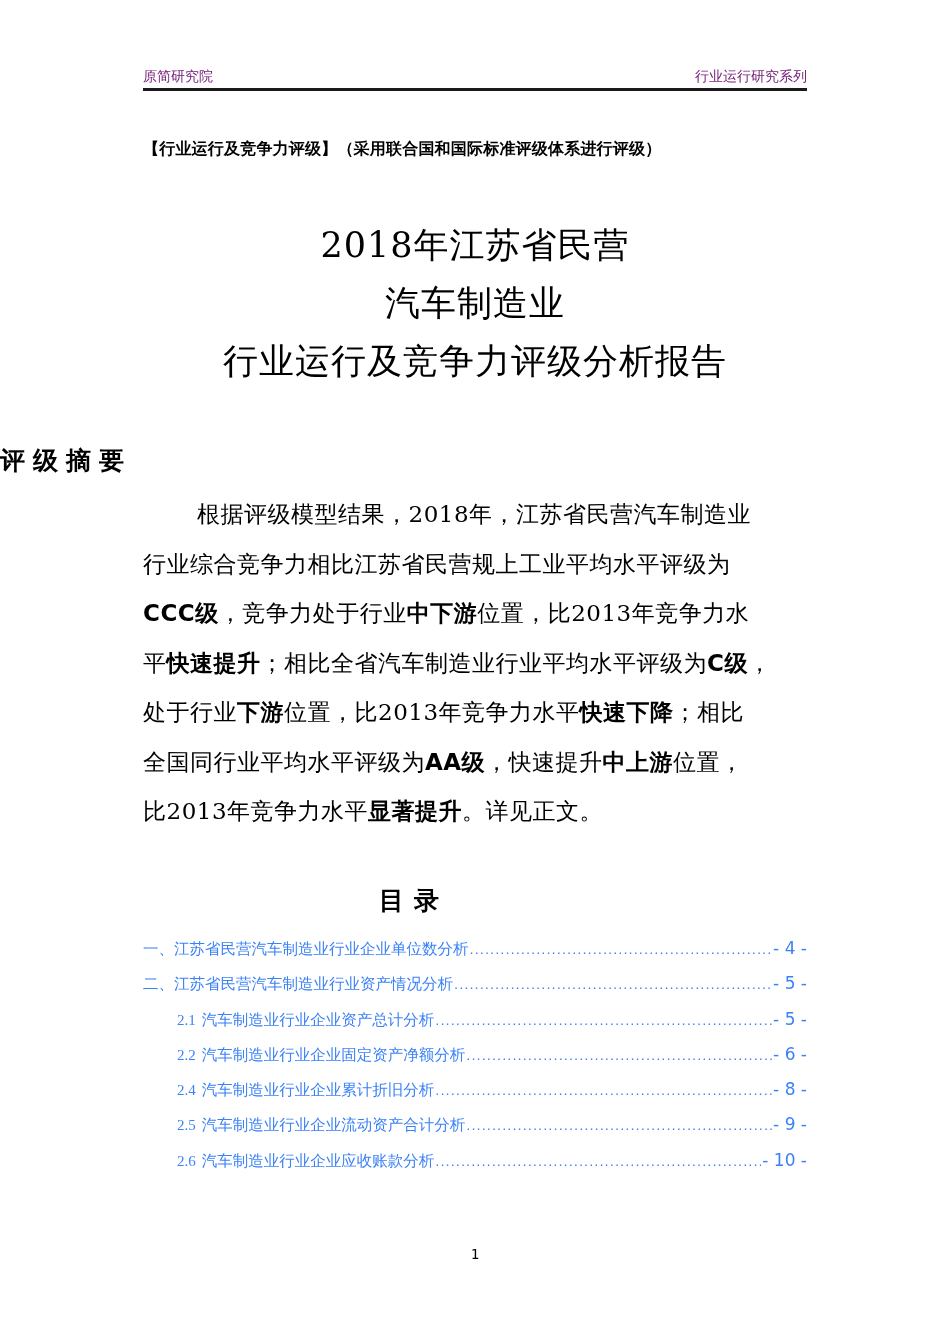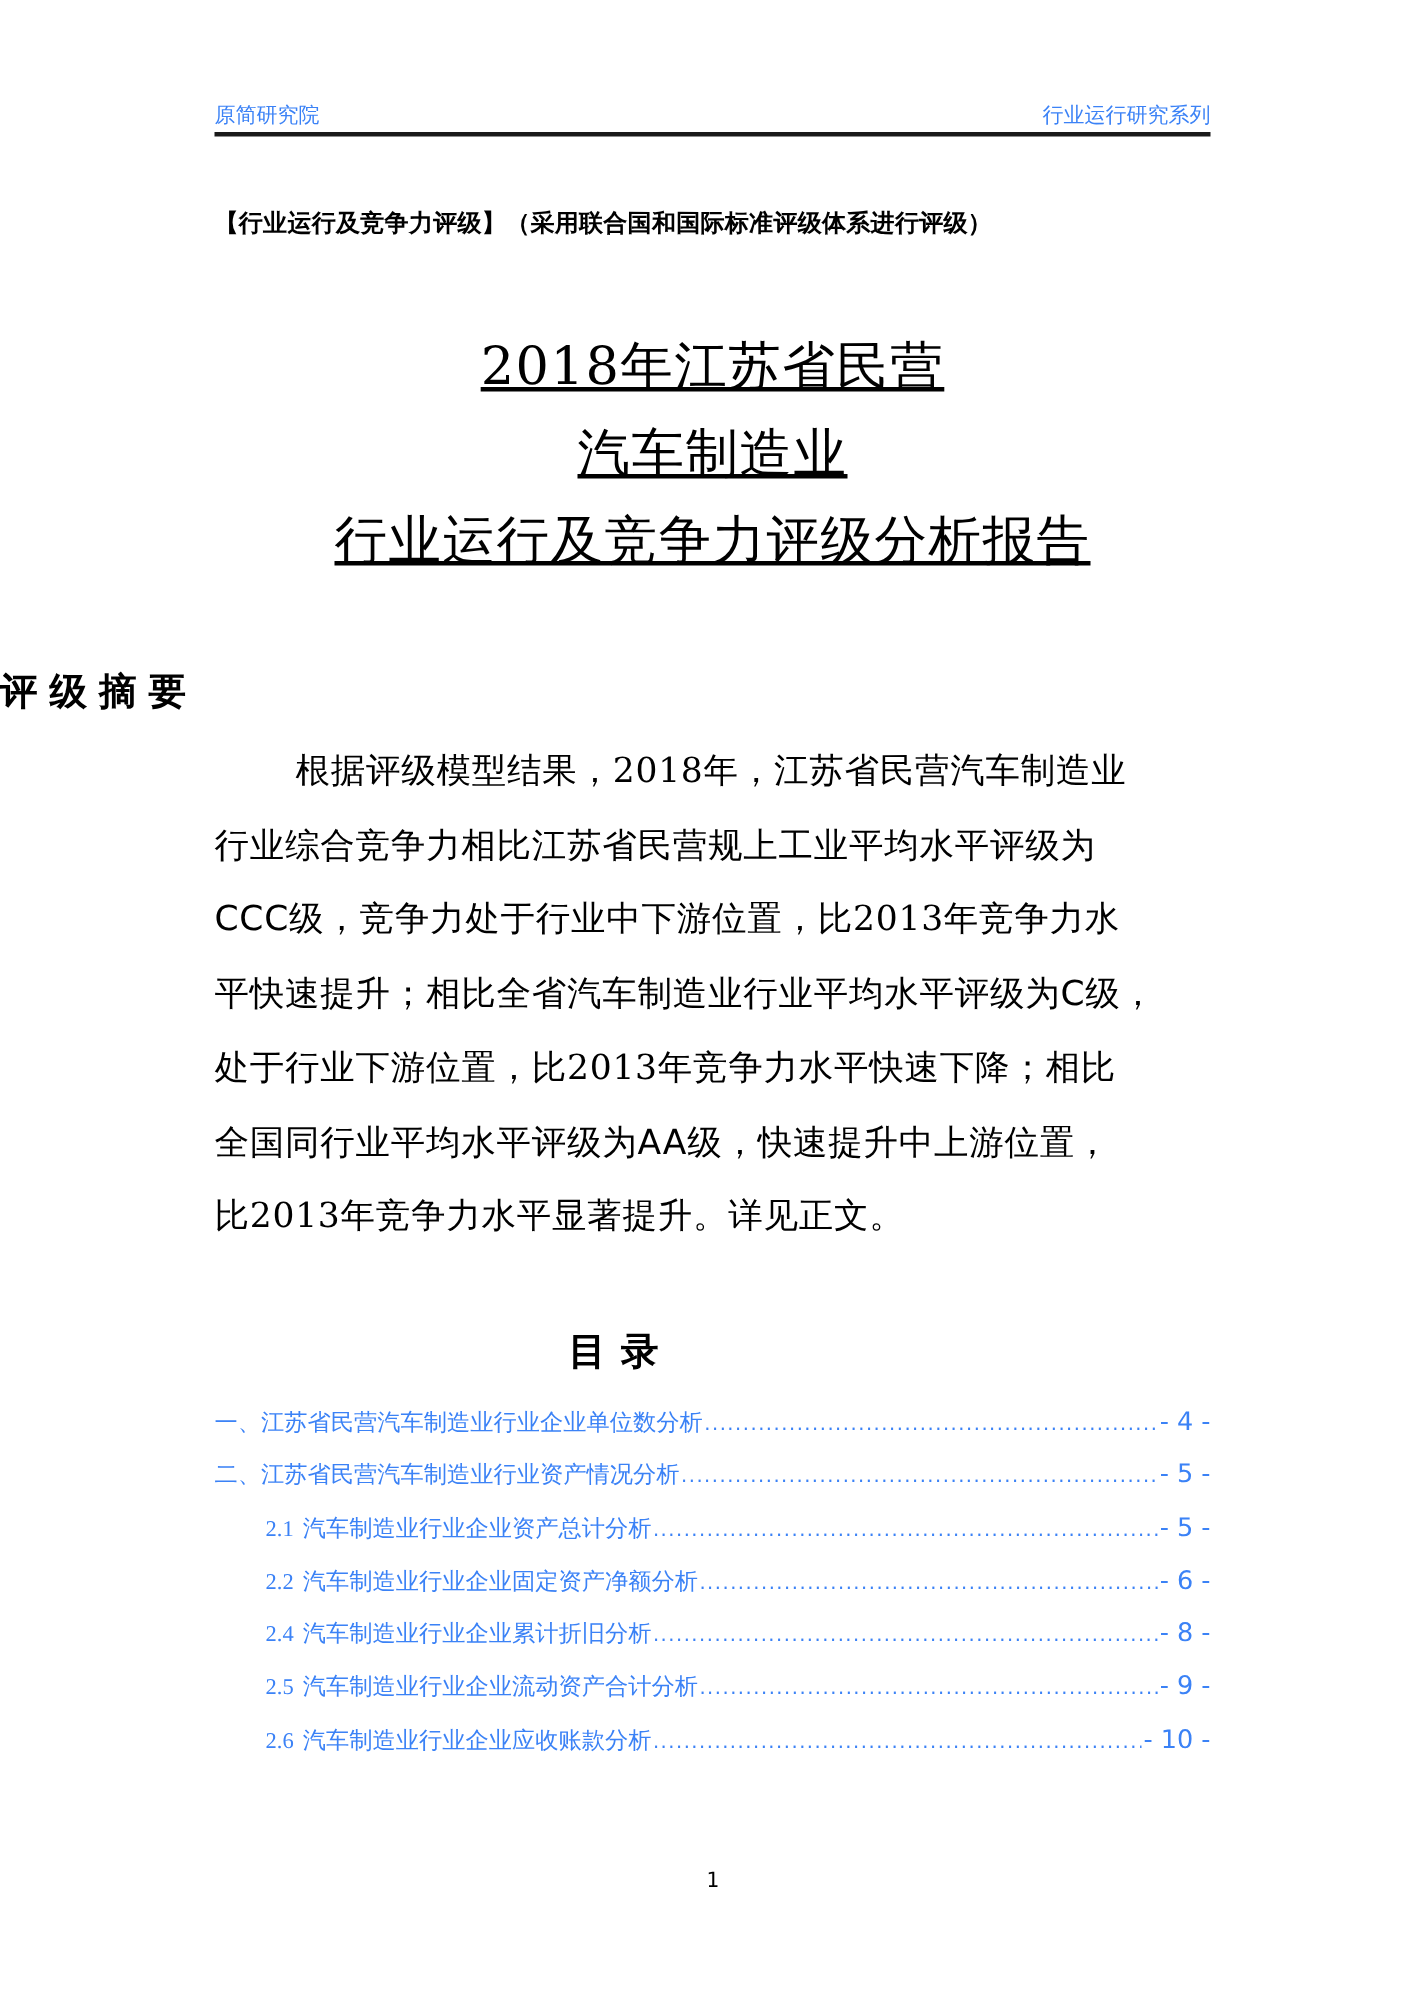--- a/index.html
+++ b/index.html
@@ -1,34 +1,34 @@
 <!DOCTYPE html>
 <html><head>
 <meta charset="utf-8">
 <style>
   html, body { margin: 0; padding: 0; background: #ffffff; }
   body { width: 950px; height: 1344px; position: relative; overflow: hidden; color: #000; font-family: "DejaVu Serif", "Liberation Serif", serif; }
   .page { position: absolute; left: 0; top: 0; width: 950px; height: 1344px; }
 
-  .header { position: absolute; left: 143px; top: 66px; width: 664px; height: 22px; font-family: "DejaVu Sans", "Liberation Sans", sans-serif; font-size: 14px; color: #3b82f6; }
+  .header { position: absolute; left: 143px; top: 66px; width: 664px; height: 22px; font-family: "DejaVu Sans", "Liberation Sans", sans-serif; font-size: 14px; color: #701a75; }
   .header .left { position: absolute; left: 0; top: 2px; }
   .header .right { position: absolute; right: 0; top: 2px; }
   .header-rule { position: absolute; left: 143px; top: 88px; width: 664px; height: 3px; background: #1a1a1a; }
 
   .tag-line { position: absolute; left: 143px; top: 139px; width: 664px; font-family: "DejaVu Sans", "Liberation Sans", sans-serif; font-size: 16px; font-weight: bold; letter-spacing: 0.2px; white-space: nowrap; }
 
-  .title-block { position: absolute; left: 0; top: 216px; width: 950px; text-align: center; text-decoration: underline; }
+  .title-block { position: absolute; left: 0; top: 216px; width: 950px; text-align: center; }
   .title-line { font-family: "DejaVu Serif", "Liberation Serif", serif; font-size: 35px; line-height: 58px; height: 58px; letter-spacing: 1px; }
 
   .summary-heading { position: absolute; left: 0; top: 444px; width: 950px; text-align: left; font-family: "DejaVu Sans", "Liberation Sans", sans-serif; font-weight: bold; font-size: 25px; letter-spacing: 8px; }
 
   .summary-body { position: absolute; left: 143px; top: 490px; width: 690px; font-family: "DejaVu Serif", "Liberation Serif", serif; font-size: 23px; line-height: 49.5px; letter-spacing: 0.5px; }
   .summary-body .line { white-space: nowrap; height: 49.5px; }
   .summary-body .indent { padding-left: 54px; }
-  .summary-body b { font-family: "DejaVu Sans", "Liberation Sans", sans-serif; font-weight: normal; text-align: right; }
+  .summary-body b { font-family: "DejaVu Sans", "Liberation Sans", sans-serif; font-weight: bold; text-align: right; }
 
   .toc-heading { position: absolute; left: 0; top: 884px; width: 828px; text-align: center; font-family: "DejaVu Sans", "Liberation Sans", sans-serif; font-weight: bold; font-size: 25px; letter-spacing: 10px; }
 
   .toc { position: absolute; left: 143px; top: 938px; width: 664px; }
   .toc-item { display: flex; align-items: baseline; height: 35.3px; font-family: "DejaVu Sans", "Liberation Sans", sans-serif; font-size: 15.5px; color: #3b82f6; text-decoration: none; cursor: pointer; }
   .toc-item.sub { padding-left: 34px; }
   .toc-item .num { font-family: Liberation Serif, serif; font-size: 15px; margin-right: 6px; }
   .toc-item .label { white-space: nowrap; }
   .toc-item .leader { flex: 1; overflow: hidden; white-space: nowrap; font-size: 13px; letter-spacing: 1px; margin: 0 1px; }
   .toc-item .leader::before { content: "................................................................................................................................................"; }

